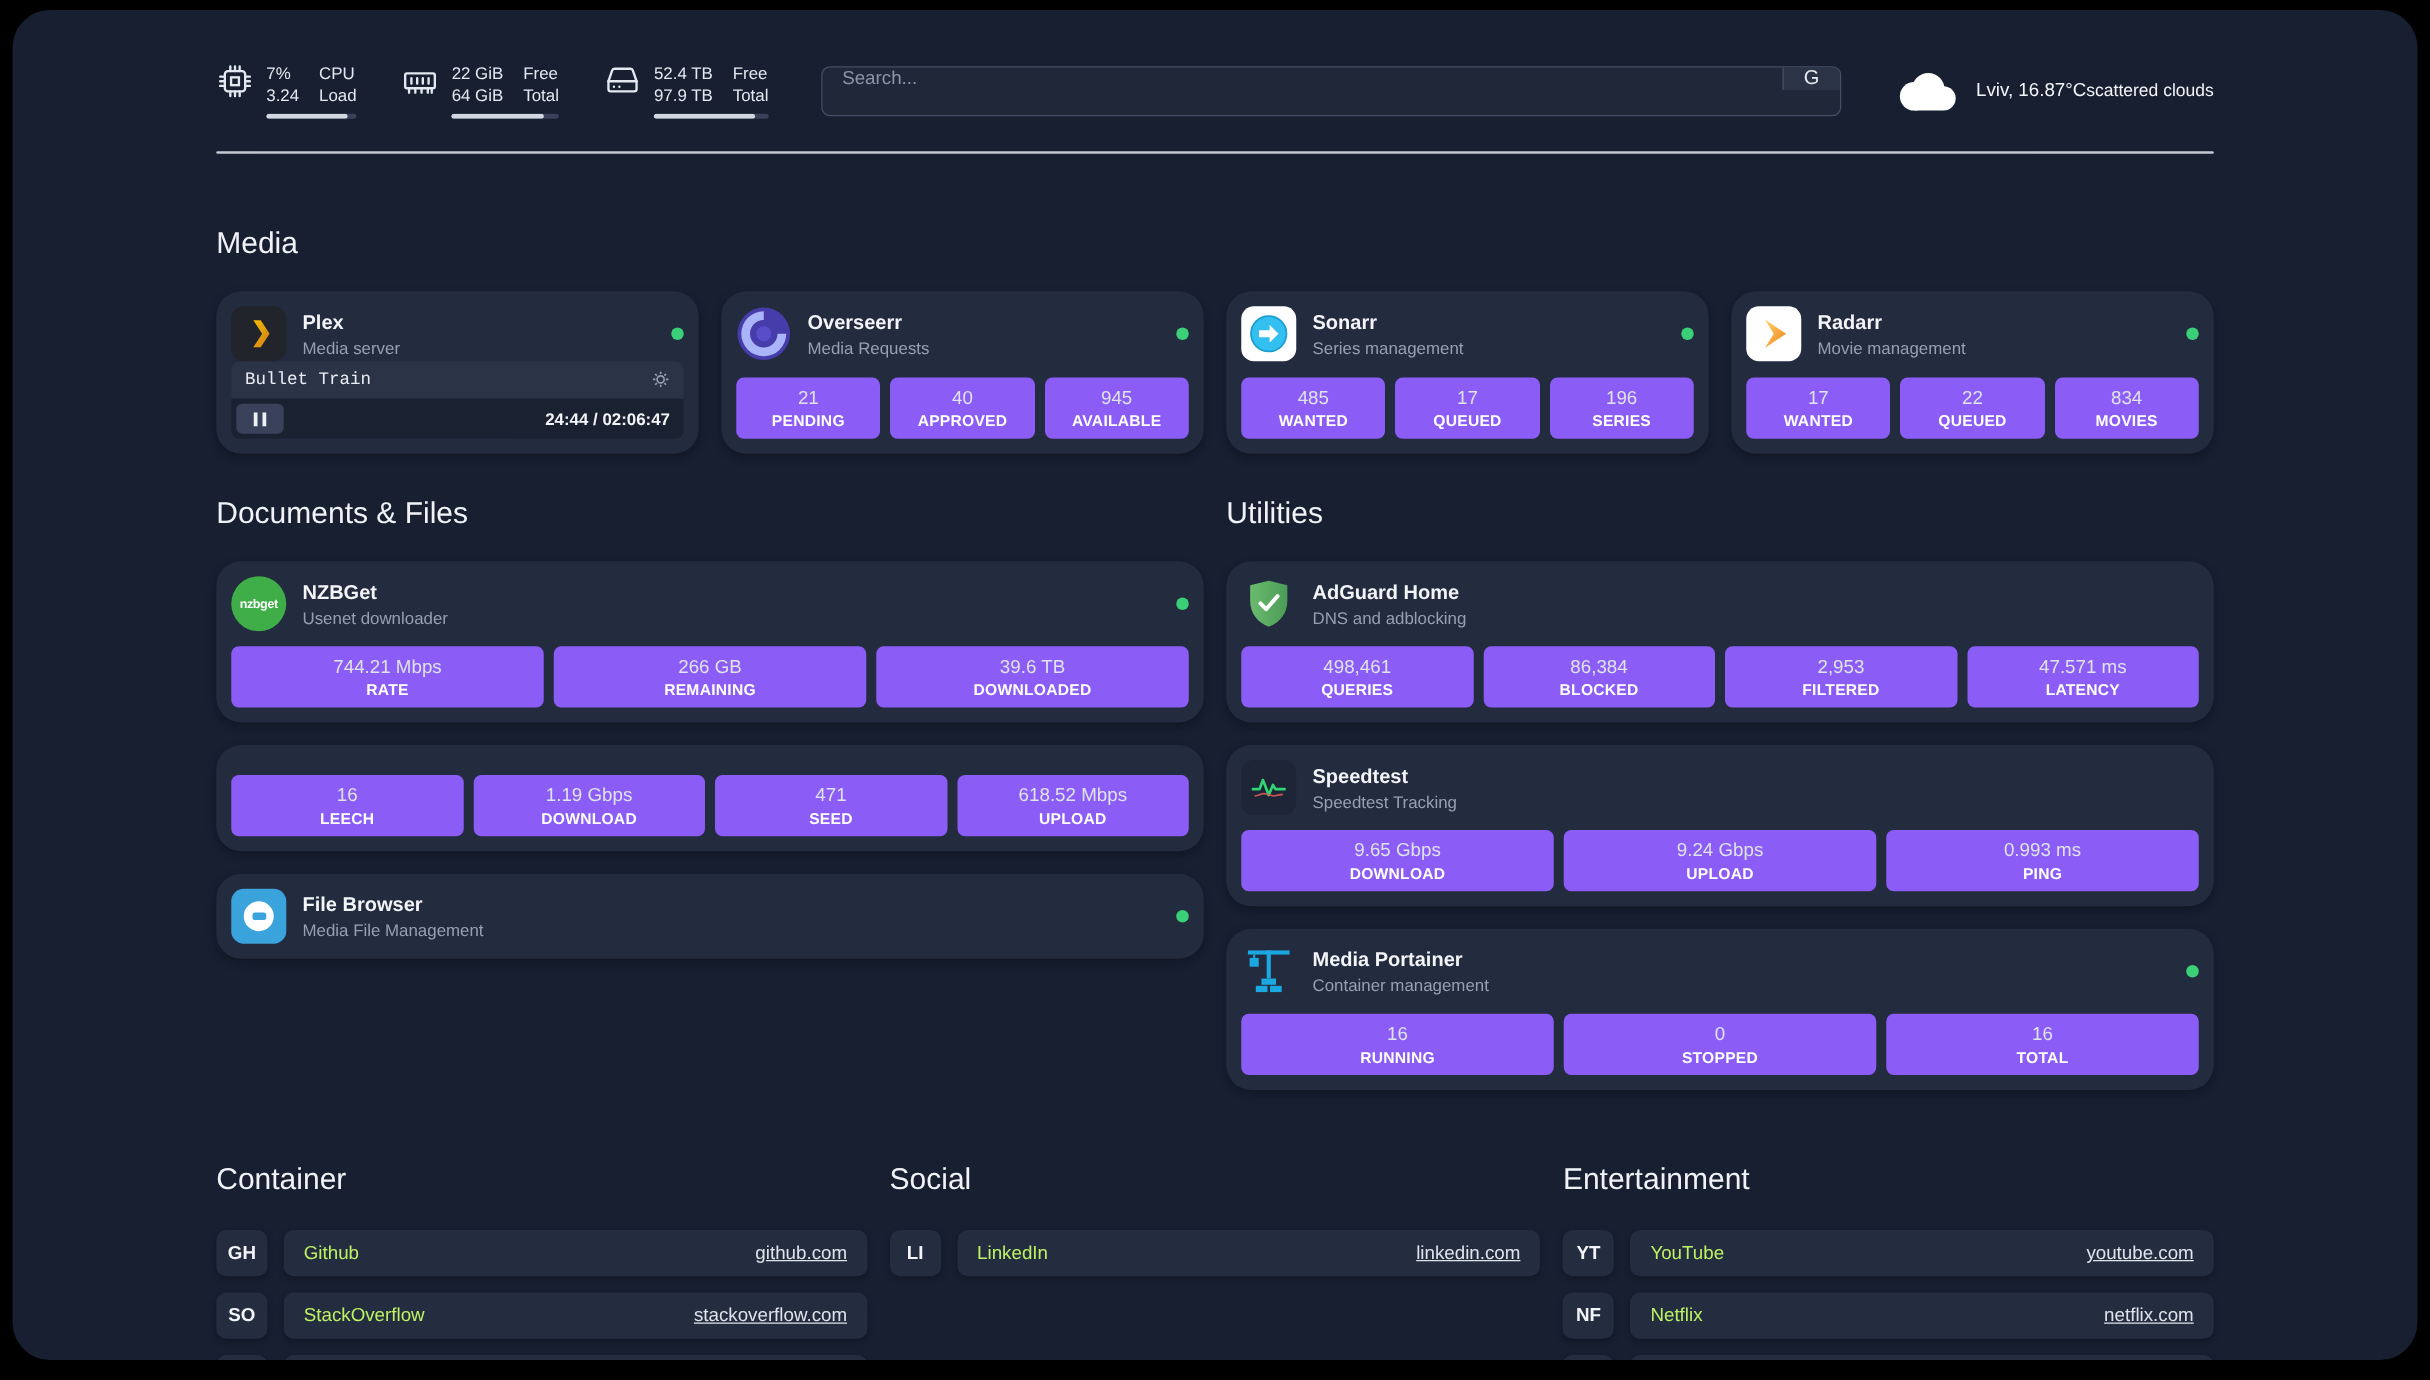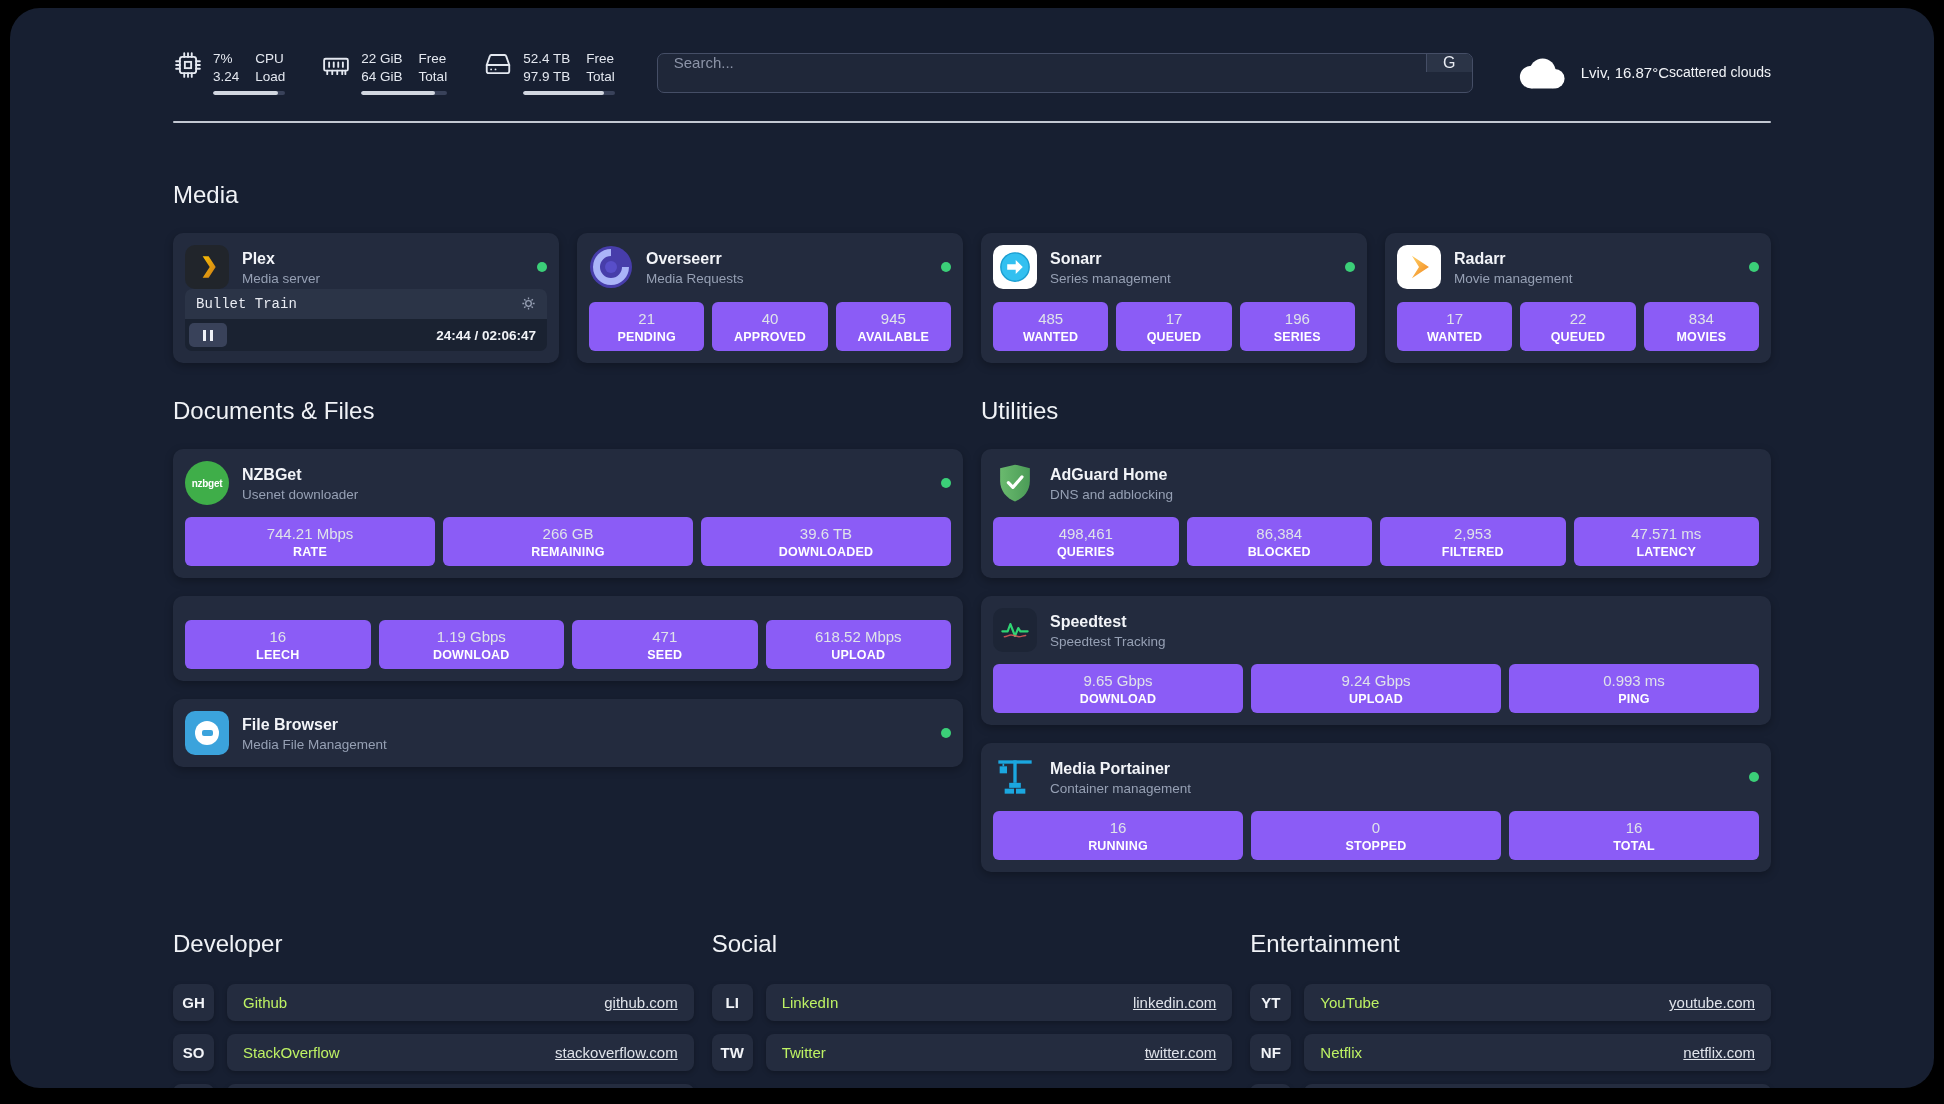--- a/index.html
+++ b/index.html
@@ -37,21 +37,21 @@
   
   .section-title { font-size:24px; font-weight:500; color:#f0f2f6; }
   .t-media { margin:58px 0 24px; }
   .t-col   { margin:34px 0 24px; }
   .t-links { margin:0 0 26px; }
 
   .media-grid { display:grid; grid-template-columns:repeat(4,1fr); gap:18px; }
   .two-col { display:grid; grid-template-columns:1fr 1fr; gap:18px; align-items:start; }
   .col { display:flex; flex-direction:column; gap:18px; }
 
-  .card { background:#232b3e; border-radius:10px; padding:12px; display:flex; flex-direction:column;
+  .card { background:#232b3e; border-radius:20px; padding:12px; display:flex; flex-direction:column;
           box-shadow:0 3px 8px rgba(0,0,0,.28); }
   .app-header { display:flex; align-items:center; gap:13px; }
   .app-icon { width:44px; height:44px; border-radius:10px; flex:none; display:flex;
               align-items:center; justify-content:center; overflow:hidden; }
   .round { border-radius:50%; }
   .app-titles { display:flex; flex-direction:column; }
   .app-name { font-size:16px; font-weight:600; color:#f2f4f8; line-height:1.25; }
   .app-desc { font-size:13.5px; color:#96a0b4; margin-top:2px; }
   .dot { width:10px; height:10px; border-radius:50%; background:#3bcf78; margin-left:auto; align-self:center; flex:none; }
 
@@ -509,21 +509,21 @@
           </div>
         </div>
 
       </div>
     </div>
   </div>
 
   <div class="links-grid">
 
     <div>
-      <h2 class="section-title t-links">Developer</h2>
+      <h2 class="section-title t-links">Container</h2>
       <div class="link-row">
         <div class="link-badge">GH</div>
         <a class="link-bar">
           <span class="link-name">Github</span>
           <span class="link-url">github.com</span>
         </a>
       </div>
       <div class="link-row">
         <div class="link-badge">SO</div>
         <a class="link-bar">
@@ -542,27 +542,20 @@
 
     <div>
       <h2 class="section-title t-links">Social</h2>
       <div class="link-row">
         <div class="link-badge">LI</div>
         <a class="link-bar">
           <span class="link-name">LinkedIn</span>
           <span class="link-url">linkedin.com</span>
         </a>
       </div>
-      <div class="link-row">
-        <div class="link-badge">TW</div>
-        <a class="link-bar">
-          <span class="link-name">Twitter</span>
-          <span class="link-url">twitter.com</span>
-        </a>
-      </div>
     </div>
 
     <div>
       <h2 class="section-title t-links">Entertainment</h2>
       <div class="link-row">
         <div class="link-badge">YT</div>
         <a class="link-bar">
           <span class="link-name">YouTube</span>
           <span class="link-url">youtube.com</span>
         </a>

